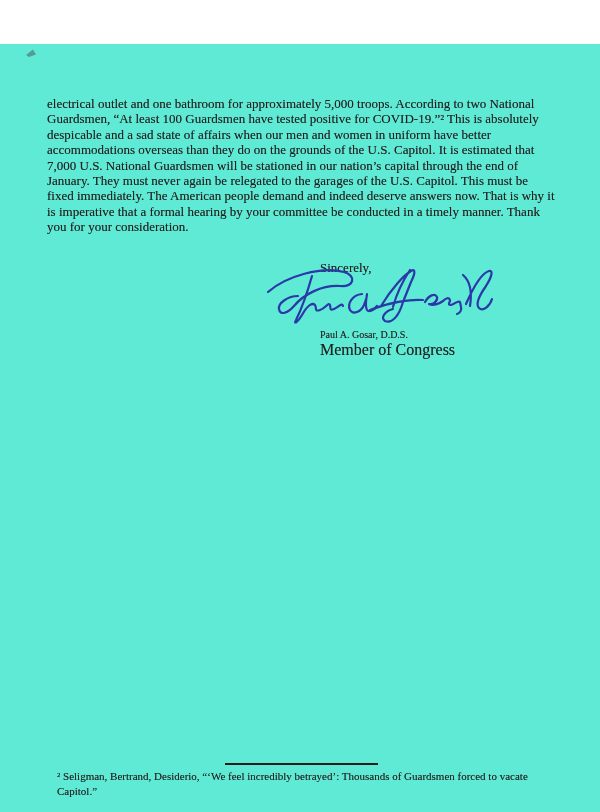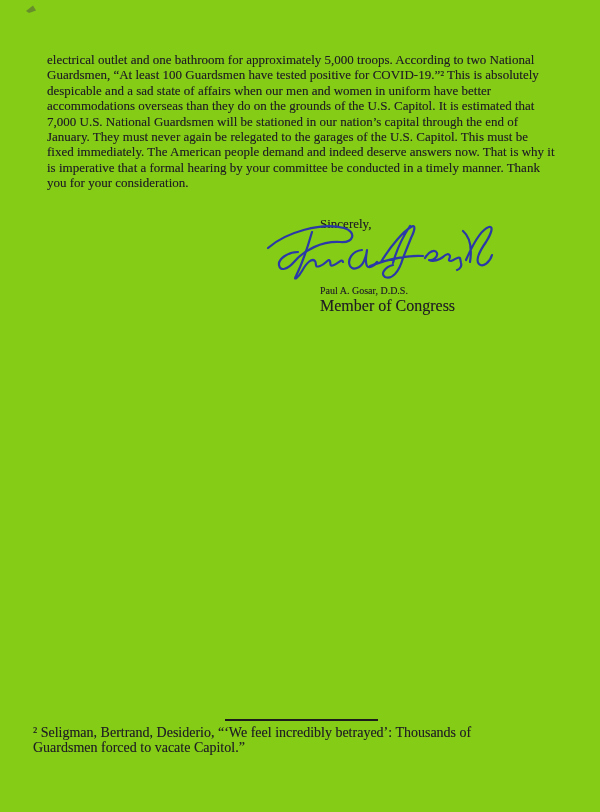--- a/index.html
+++ b/index.html
@@ -6,21 +6,22 @@
   body {
     width: 600px; height: 812px;
     background: #ffffff;
     position: relative;
     font-family: "Liberation Serif", serif;
     color: #1f1f1f;
     overflow: hidden;
   }
   .page {
     position: absolute; inset: 0;
-    background: #84cc16;
+    background: #5eead4;
+    margin-top: 44px;
   }
   .scan-text { text-shadow: 0 0 0.5px rgba(60,60,60,0.55); }
   .body-text {
     position: absolute;
     left: 47px; top: 52px; width: 508px;
     margin: 0;
     font-size: 13px; line-height: 15.4px;
     text-align: left;
   }
   .salutation {
@@ -51,23 +52,23 @@
     font-size: 16px; line-height: 15.4px;
   }
   .footnote-rule {
     position: absolute;
     left: 225px; top: 719px;
     width: 153px; height: 1.5px;
     background: #1c1c1c;
   }
   .footnote {
     position: absolute;
-    left: 33px; top: 725px; width: 487px;
+    left: 57px; top: 725px; width: 487px;
     margin: 0;
-    font-size: 14px; line-height: 15px;
+    font-size: 11px; line-height: 15px;
   }
   .corner-mark {
     position: absolute;
     left: 24px; top: 4px;
     width: 14px; height: 10px;
     opacity: 0.45;
   }
 </style>
 </head>
 <body>

